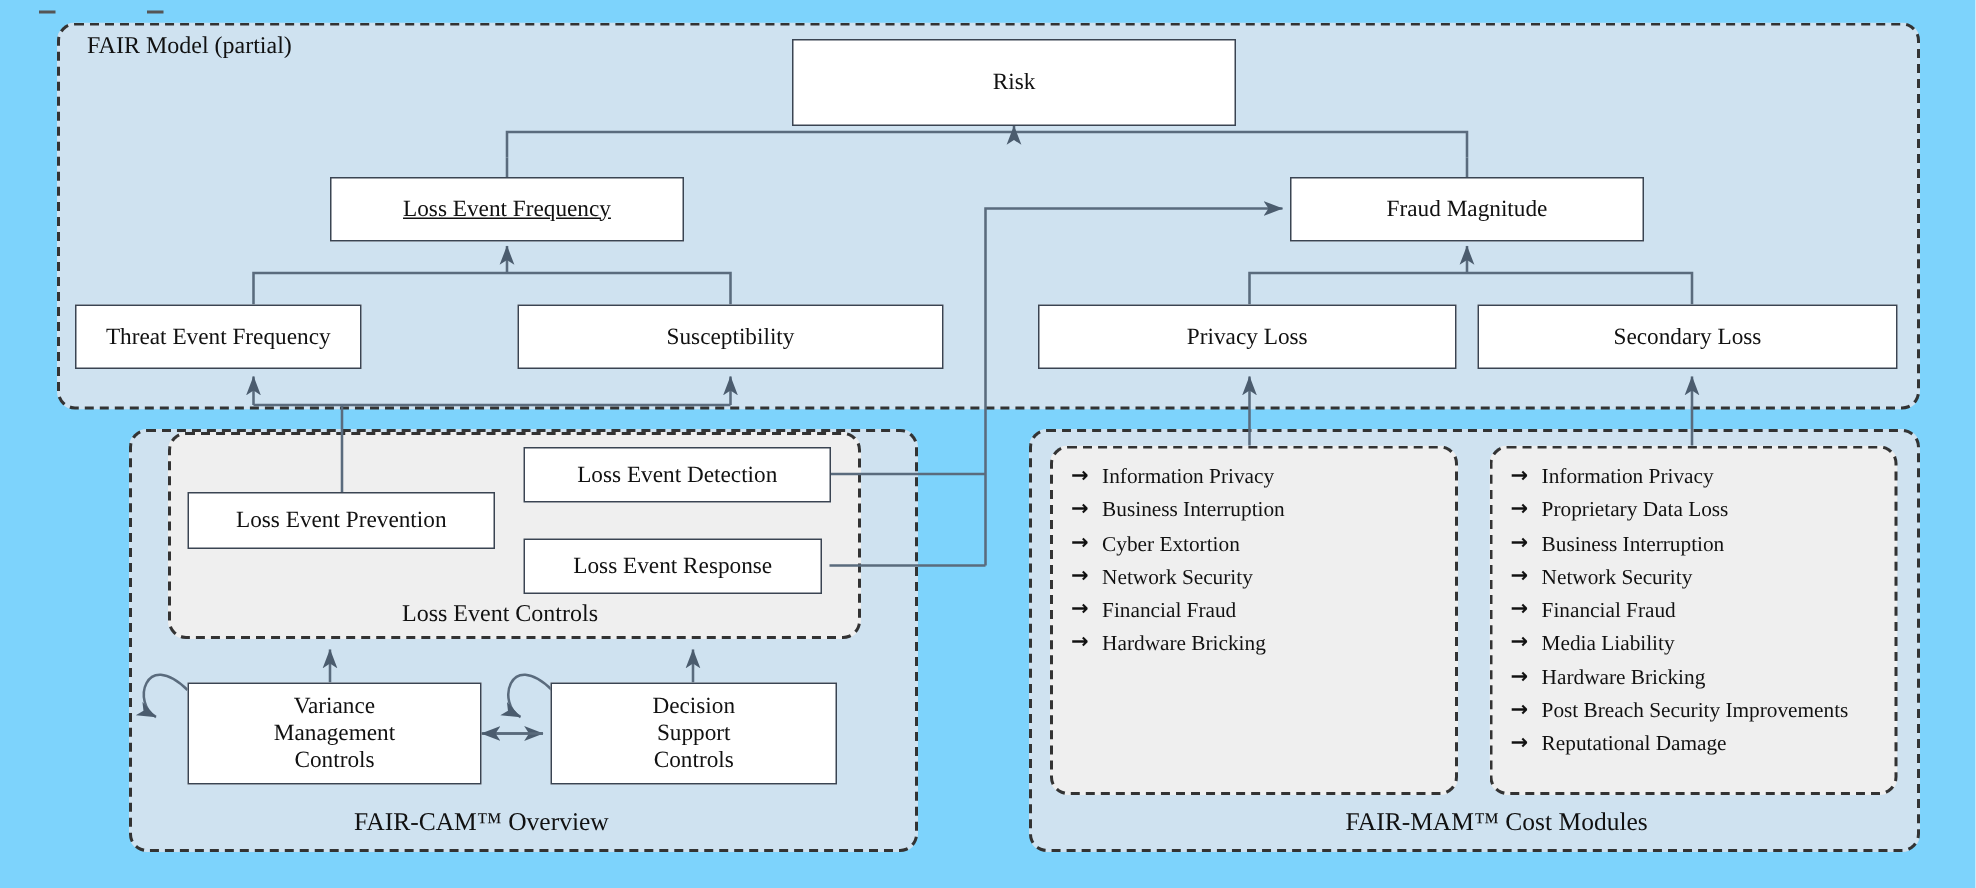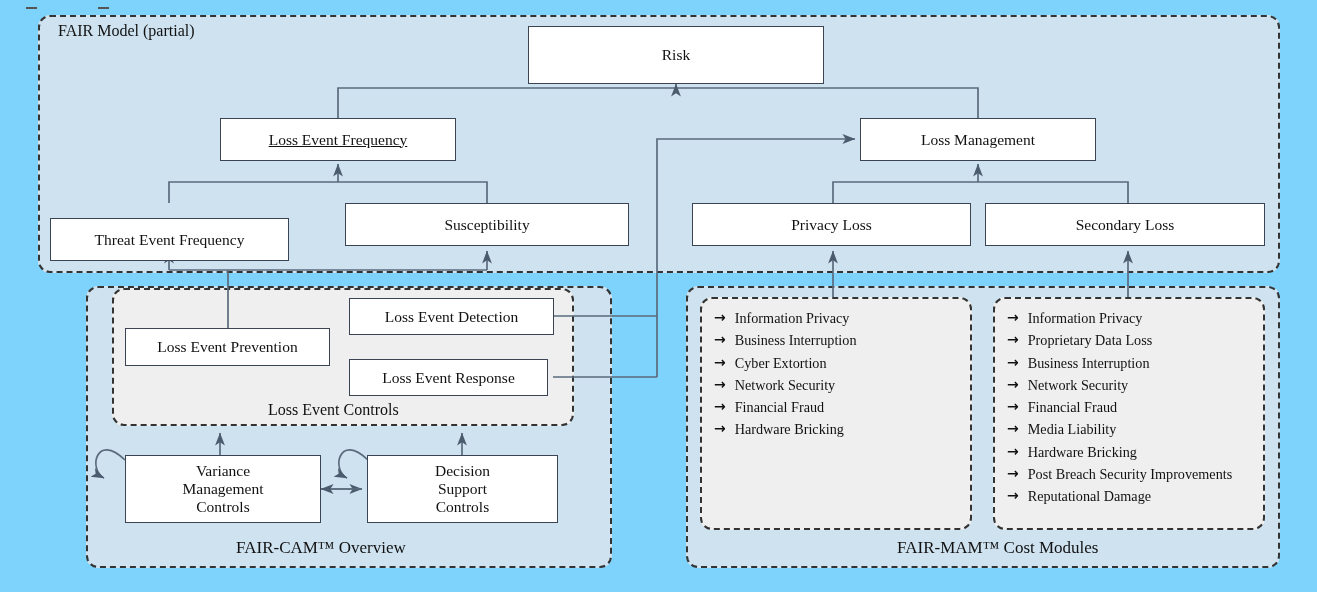--- a/index.html
+++ b/index.html
@@ -90,23 +90,23 @@
       <path d="M833,297 L833,251" marker-end="url(#ah)"></path>
 
       <path d="M1128,297 L1128,251" marker-end="url(#ah)"></path>
     </g>
   </svg>
 
   <div class="node" style="left:528px;top:26px;width:296px;height:58px;">Risk</div>
 
   <div class="node" style="left:220px;top:118px;width:236px;height:43px;text-decoration:underline;">Loss Event Frequency</div>
 
-  <div class="node" style="left:860px;top:118px;width:236px;height:43px;">Loss Management</div>
+  <div class="node" style="left:860px;top:118px;width:236px;height:43px;">Fraud Magnitude</div>
 
-  <div class="node" style="left:50px;top:218px;width:239px;height:43px;">Threat Event Frequency</div>
+  <div class="node" style="left:50px;top:203px;width:191px;height:43px;">Threat Event Frequency</div>
 
   <div class="node" style="left:345px;top:203px;width:284px;height:43px;">Susceptibility</div>
 
   <div class="node" style="left:692px;top:203px;width:279px;height:43px;">Privacy Loss</div>
 
   <div class="node" style="left:985px;top:203px;width:280px;height:43px;">Secondary Loss</div>
 
   <div class="node" style="left:125px;top:328px;width:205px;height:38px;">Loss Event Prevention</div>
 
   <div class="node" style="left:349px;top:298px;width:205px;height:37px;">Loss Event Detection</div>

